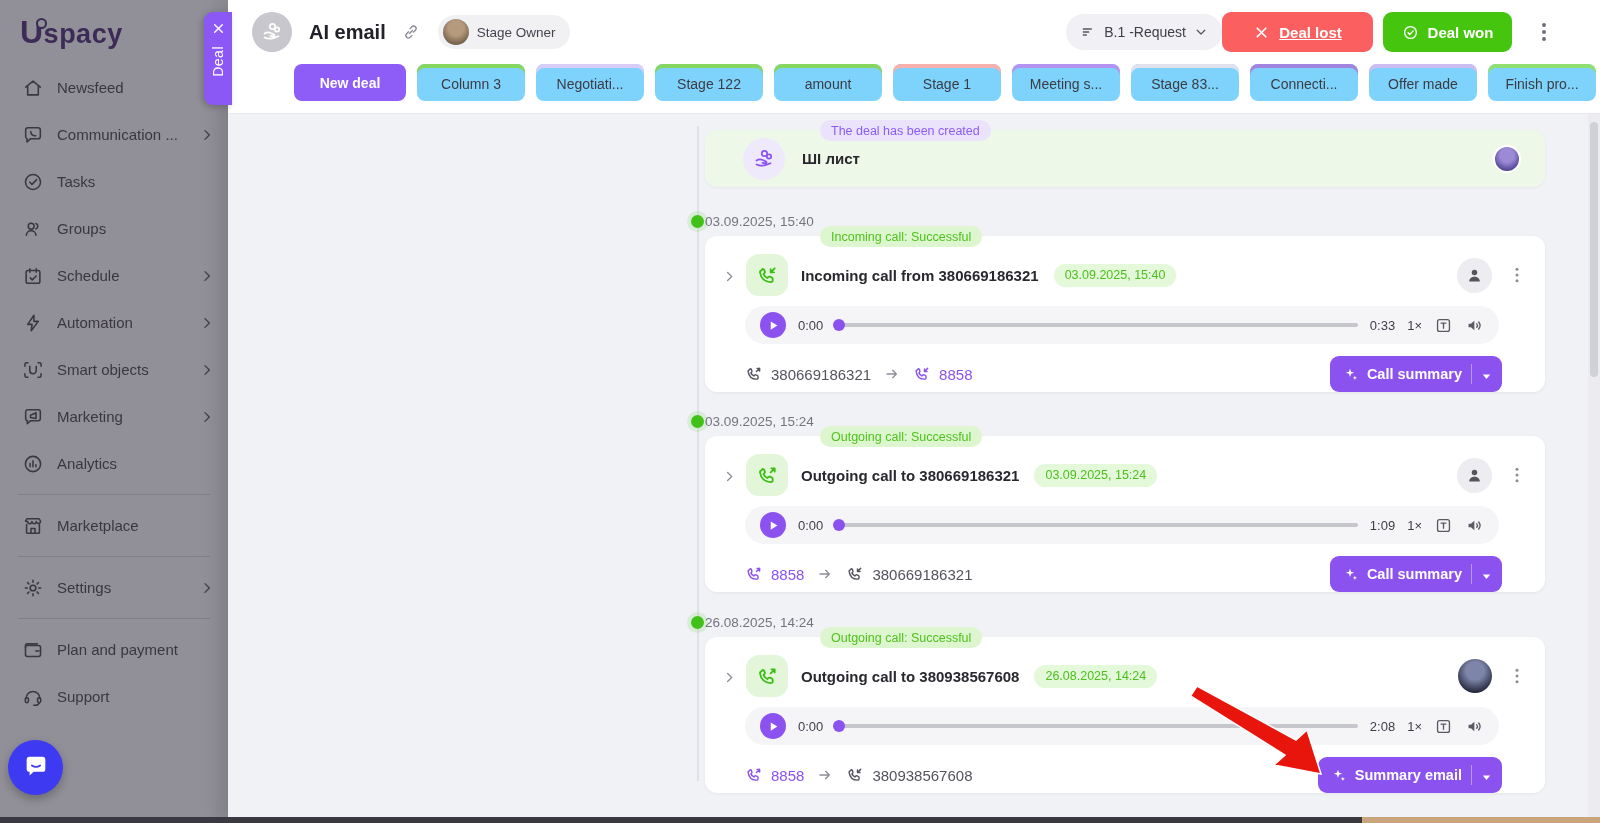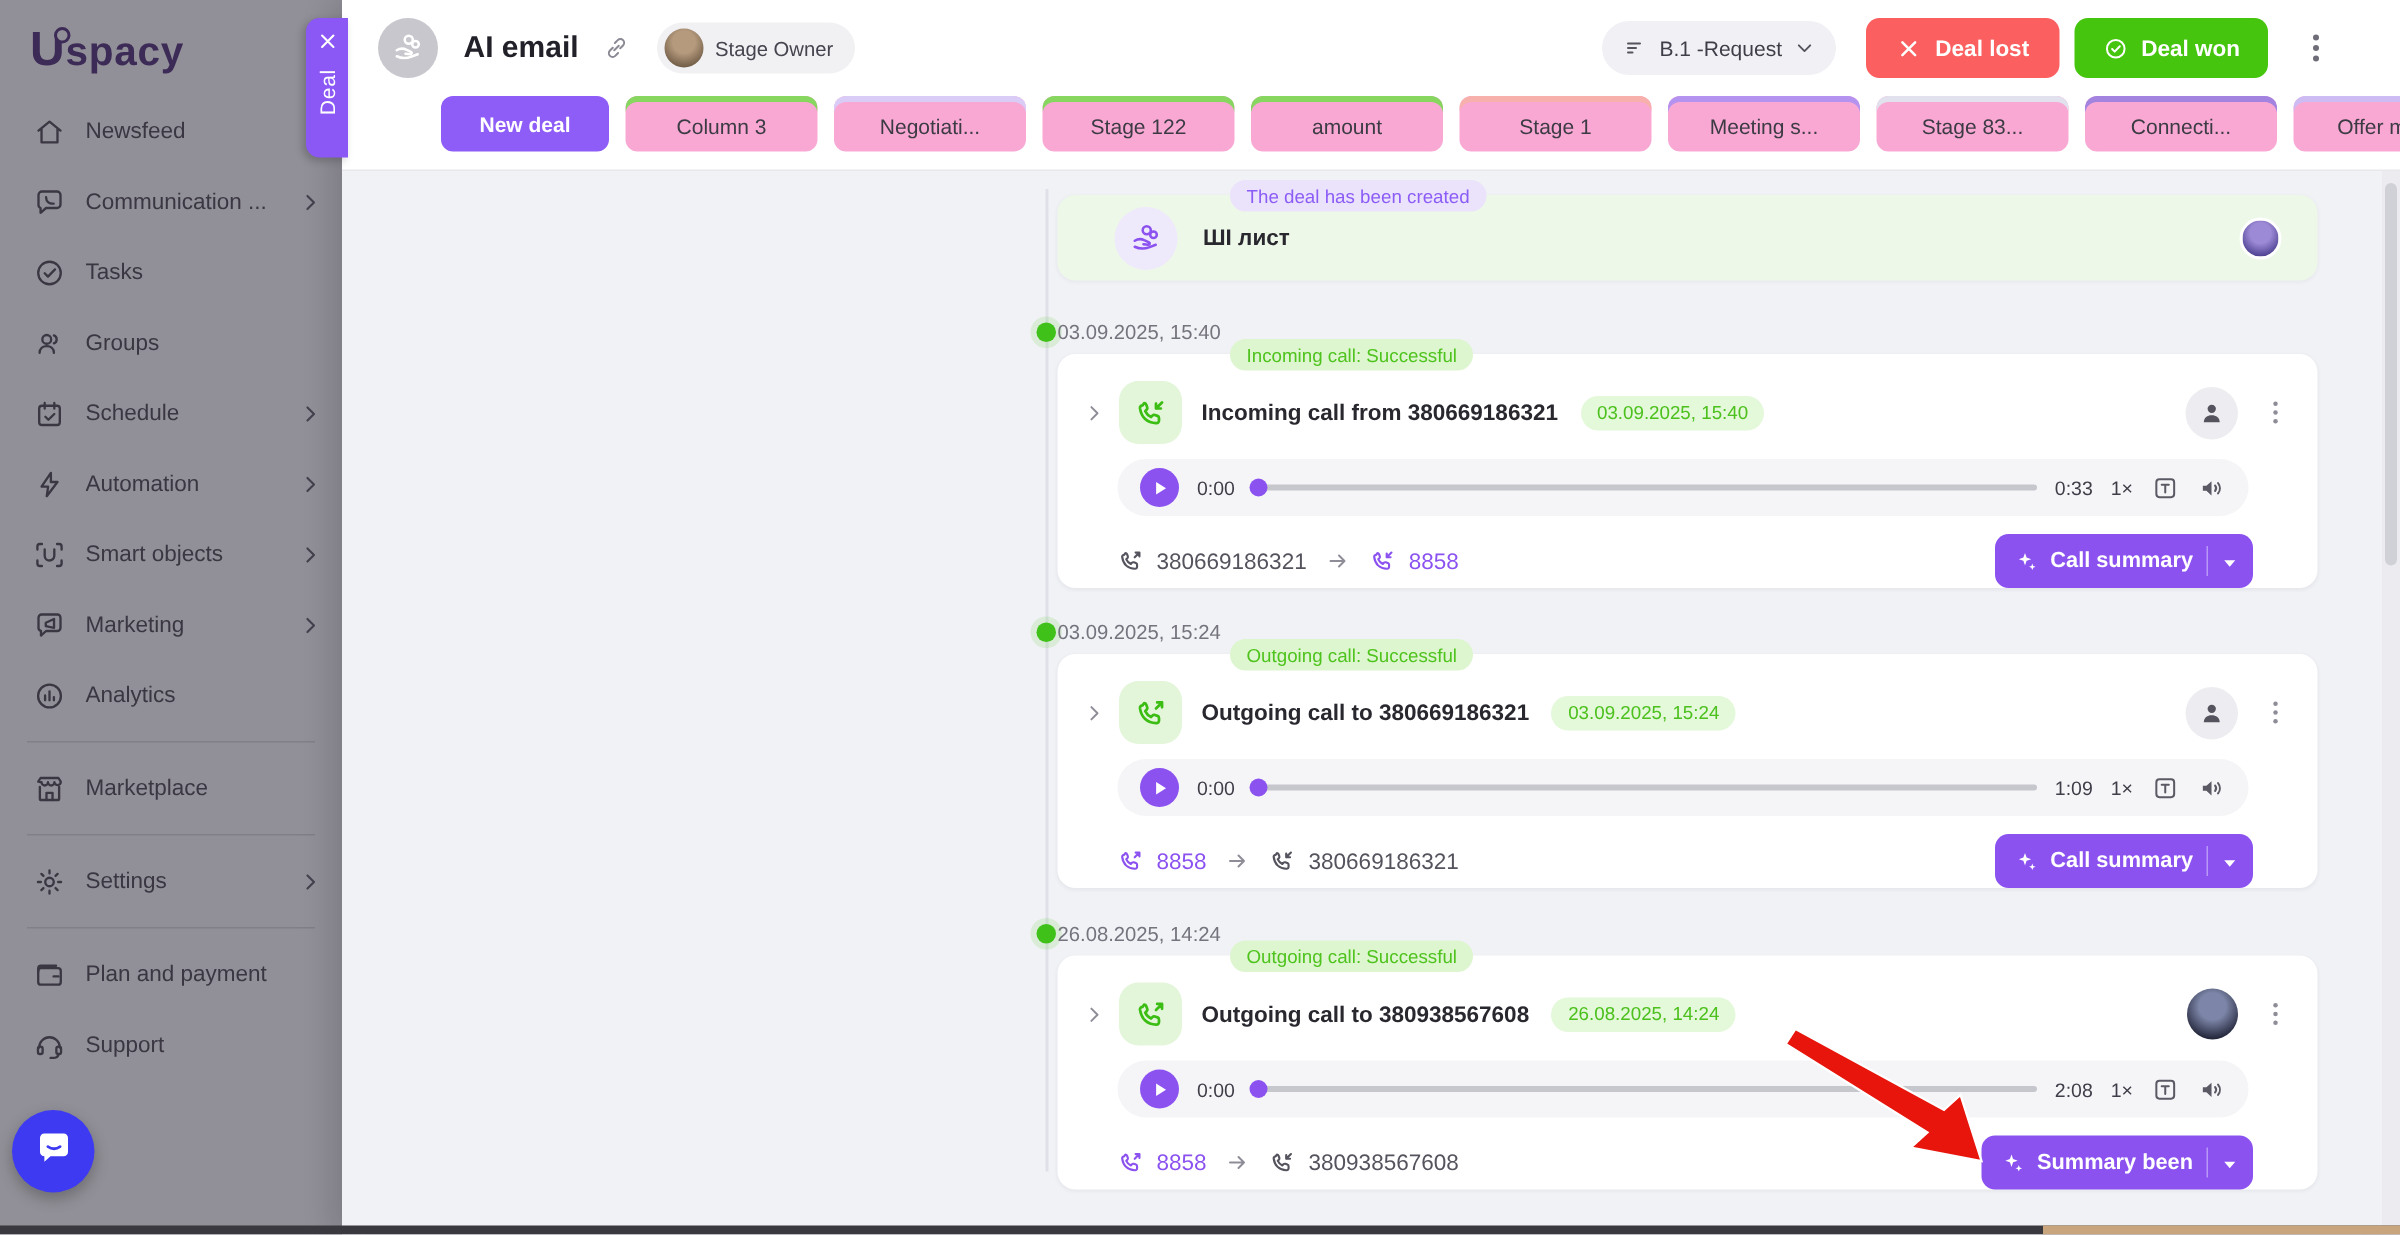--- a/index.html
+++ b/index.html
@@ -42,27 +42,27 @@
   .owner-chip { margin-left:18px; height:34px; border-radius:17px; background:#f1f1f4; display:flex; align-items:center; padding:0 14px 0 5px; gap:8px; cursor:pointer; }
   .owner-chip .ava { width:26px; height:26px; border-radius:50%; background:radial-gradient(circle at 50% 35%, #b59a7d 0 35%, #6e5a45 80%); position:relative; overflow:hidden; }
   .owner-chip span.lbl { font-size:13.5px; color:#46444e; }
   .hspacer { flex:1; }
   .pipe-select { height:36px; border-radius:18px; background:#f1f1f5; display:flex; align-items:center; gap:8px; padding:0 14px; font-size:14px; color:#3f3e48; cursor:pointer; }
   .pipe-select .fic { width:16px; height:16px; color:#55545e; }
   .pipe-select .fic svg, .pipe-select .cdn svg { width:100%; height:100%; display:block; }
   .pipe-select .cdn { width:14px; height:14px; color:#55545e; }
   .btn { height:40px; border-radius:9px; border:none; display:flex; align-items:center; justify-content:center; gap:9px; font-size:15px; font-weight:600; color:#fff; cursor:pointer; font-family:inherit; }
   .btn svg { width:17px; height:17px; }
-  .btn-lost { background:#fb5f5f; width:129px; margin-left:20px; }
+  .btn-lost { background:#fb5f5f; width:151px; margin-left:0;text-decoration:underline; }
   .btn-won { background:#46c50f; width:129px; margin-left:10px; }
   .kebab-top { width:20px; height:24px; color:#6f6e78; margin-left:22px; cursor:pointer; }
   .kebab-top svg { width:20px; height:24px; }
 
   .stage-row { position:absolute; top:64px; left:22px; right:0; height:38px; display:flex; gap:11px; overflow:hidden; padding-right:40px;padding-left:44px; }
-  .stage-pill { flex:none; width:128px; height:37px; border-radius:8px; background:#f9a8d4; display:flex; align-items:center; justify-content:center; font-size:14px; color:#3c3b44; box-shadow:inset 0 4px 0 var(--c); padding-top:3px; cursor:pointer; white-space:nowrap; }
+  .stage-pill { flex:none; width:108px; height:37px; border-radius:8px; background:#7dd3fc; display:flex; align-items:center; justify-content:center; font-size:14px; color:#3c3b44; box-shadow:inset 0 4px 0 var(--c); padding-top:3px; cursor:pointer; white-space:nowrap; }
   .stage-pill.active { width:112px; background:#8e5cf7; color:#fff; box-shadow:none; padding-top:0; font-weight:600; }
 
   
   .content { position:absolute; top:114px; left:0; width:1372px; height:667px; background:#f1f2f6; }
   .tl-line { position:absolute; left:469px; top:12px; bottom:0; width:2px; background:#e0e1e8; }
   .cards { position:absolute; left:477px; top:0; width:840px; height:100%; }
 
   .badge { position:absolute; top:-10px; left:115px; height:21px; border-radius:11px; padding:0 11px; font-size:12.5px; display:flex; align-items:center; white-space:nowrap; z-index:2; }
   .badge.green { background:#ddf6cf; color:#4fc31d; }
   .badge.purple { background:#ebe3fb; color:#8b5cf6; }
@@ -659,21 +659,21 @@
                       <path d="M19.5 4.5 l-4.2 4.2 M15.3 5.3 v3.4 h3.4"></path>
                     </svg></i>
                   <span>380938567608</span>
                 </span>
         <span class="hspacer"></span>
         <button class="ai-btn">
           <span class="sp"><svg viewBox="0 0 24 24" fill="currentColor">
                       <path d="M10.5 4 l1.6 4.6 L16.7 10.2 l-4.6 1.6 L10.5 16.4 l-1.6-4.6 L4.3 10.2 l4.6-1.6 z"></path>
                       <path d="M17.8 14.5 l.9 2.4 2.4.9 -2.4.9 -.9 2.4 -.9-2.4 -2.4-.9 2.4-.9 z"></path>
                     </svg></span>
-          <span>Summary been</span>
+          <span>Summary email</span>
           <span class="div"></span>
           <span class="caret"><svg viewBox="0 0 12 12" fill="#fff">
                       <path d="M2 3.8 h8 L6 8.6 Z"></path>
                     </svg></span>
         </button>
       </div>
     </div>
   </div>
         </div>
     </div>

